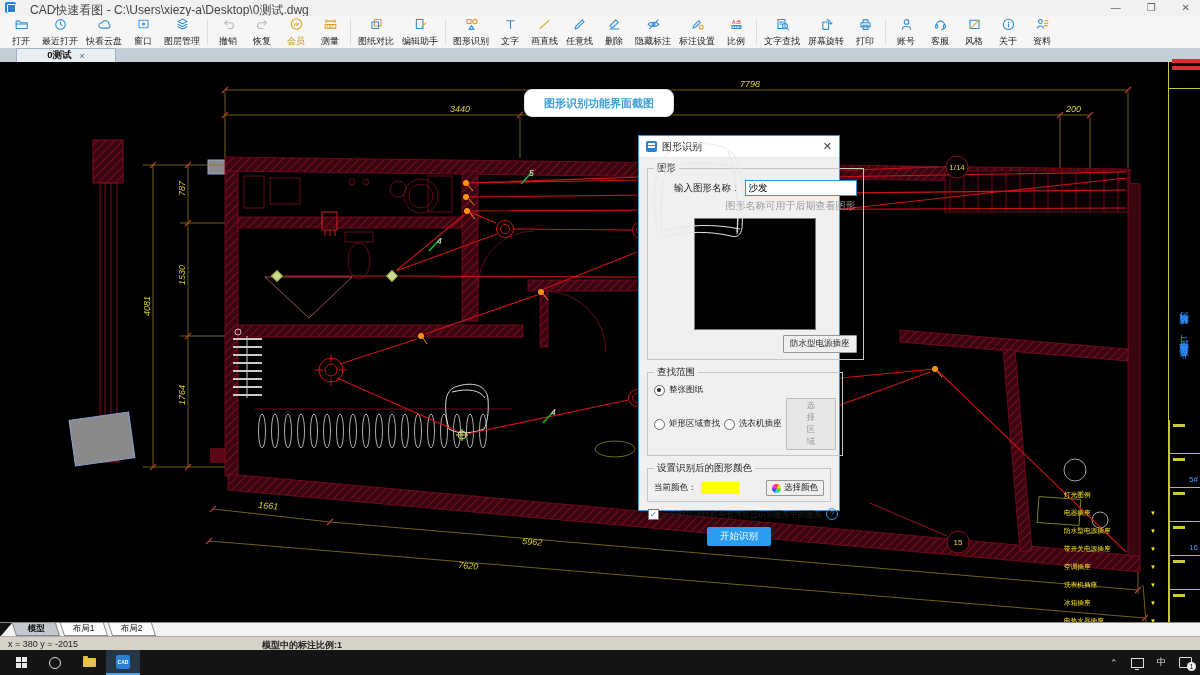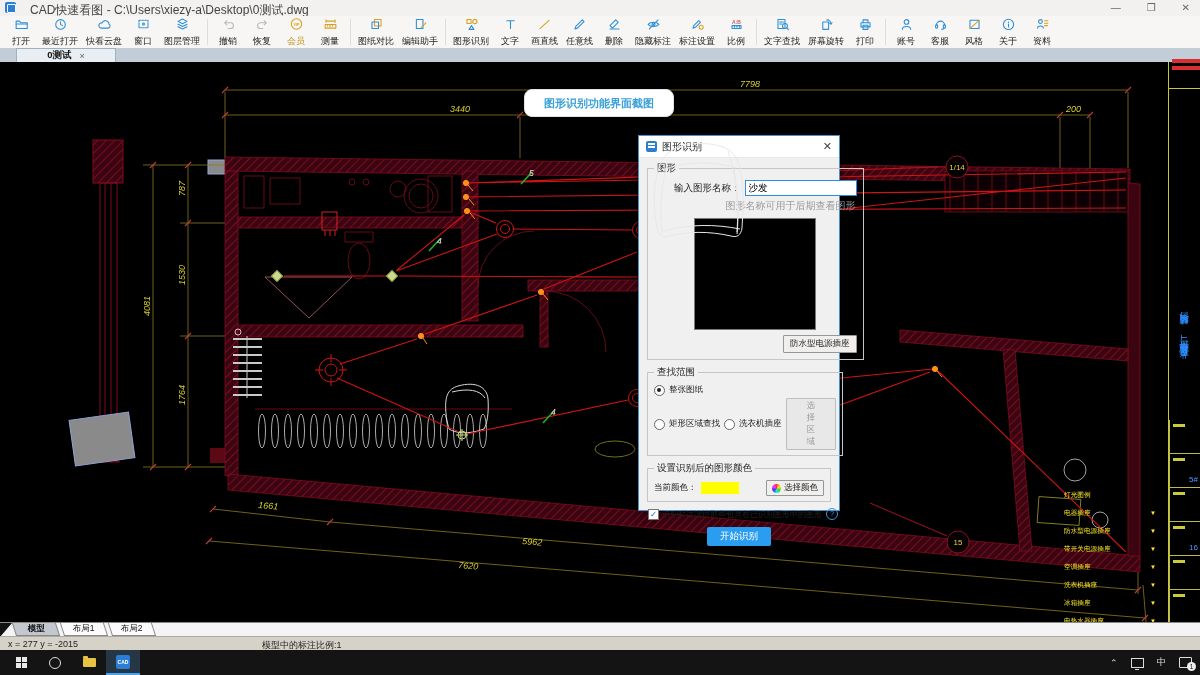--- a/index.html
+++ b/index.html
@@ -109,21 +109,21 @@
   .ltabs{position:absolute;left:0;top:622px;width:1200px;height:14px;background:#f4f4f4;border-top:1px solid #888;}
   .lwedge{position:absolute;left:0;top:0;width:0;height:0;border-top:14px solid #111;border-right:12px solid transparent;}
   .ltab{position:absolute;top:0;height:13px;border:1px solid #888;border-top:none;box-sizing:border-box;
         background:#fbfbfb;transform:skewX(18deg);display:flex;align-items:center;justify-content:center;}
   .ltab span{transform:skewX(-18deg);font-size:8.5px;color:#111;}
   .ltab.active{background:#c2c8ce;}
   .ltab.active span{font-weight:bold;}
   .statusbar{position:absolute;left:0;top:636px;width:1200px;height:14px;background:#d6d2c8;
              border-top:1px solid #aaa;font-size:9px;color:#222;}
   .statusbar .coords{position:absolute;left:8px;top:2px;}
-  .statusbar .scalenote{position:absolute;left:262px;top:2px;}
+  .statusbar .scalenote{position:absolute;left:262px;top:2px;font-weight:bold;}
   .taskbar{position:absolute;left:0;top:650px;width:1200px;height:25px;background:#141414;}
   .tk{position:absolute;top:0;height:25px;display:flex;align-items:center;justify-content:center;}
   .winlogo{left:6px;width:30px;}
   .winlogo i{display:grid;grid-template-columns:5px 5px;grid-template-rows:5px 5px;gap:1px;}
   .winlogo i b{background:#e8e8e8;}
   .cortana{left:40px;width:30px;}
   .cortana i{width:10px;height:10px;border:1.5px solid #ddd;border-radius:50%;}
   .explorer{left:74px;width:30px;}
   .explorer i{width:13px;height:9px;background:#e8c242;border-radius:1px;position:relative;}
   .explorer i:before{content:"";position:absolute;left:0;top:-2px;width:5px;height:2px;background:#e8c242;border-radius:1px 1px 0 0;}
@@ -697,21 +697,21 @@
       </div>
     <div class="ltab" style="left:62px;width:44px;">
         <span>布局1</span>
       </div>
     <div class="ltab" style="left:110px;width:44px;">
         <span>布局2</span>
       </div>
   </div>
 
   <div class="statusbar">
-    <span class="coords">x = 277 y = -2015</span>
+    <span class="coords">x = 380 y = -2015</span>
     <span class="scalenote">模型中的标注比例:1</span>
   </div>
 
   <div class="taskbar">
     <div class="tk winlogo">
         <i>
           <b></b>
           <b></b>
           <b></b>
           <b></b>

